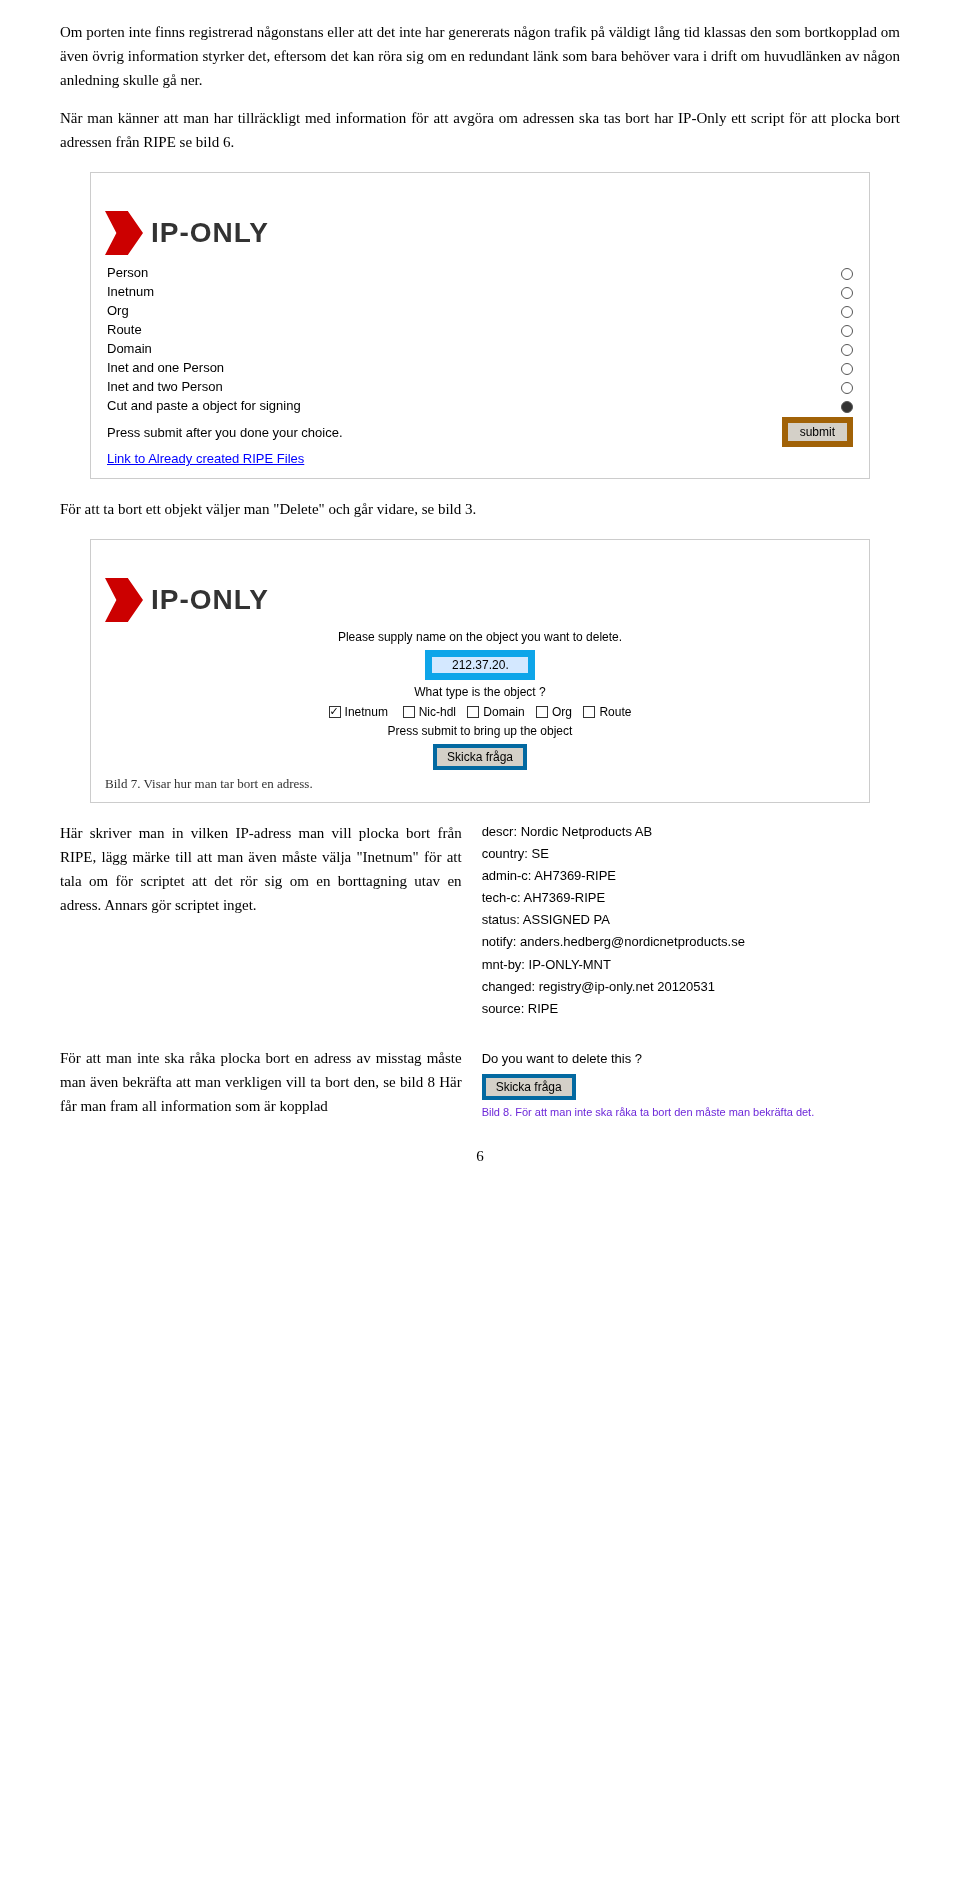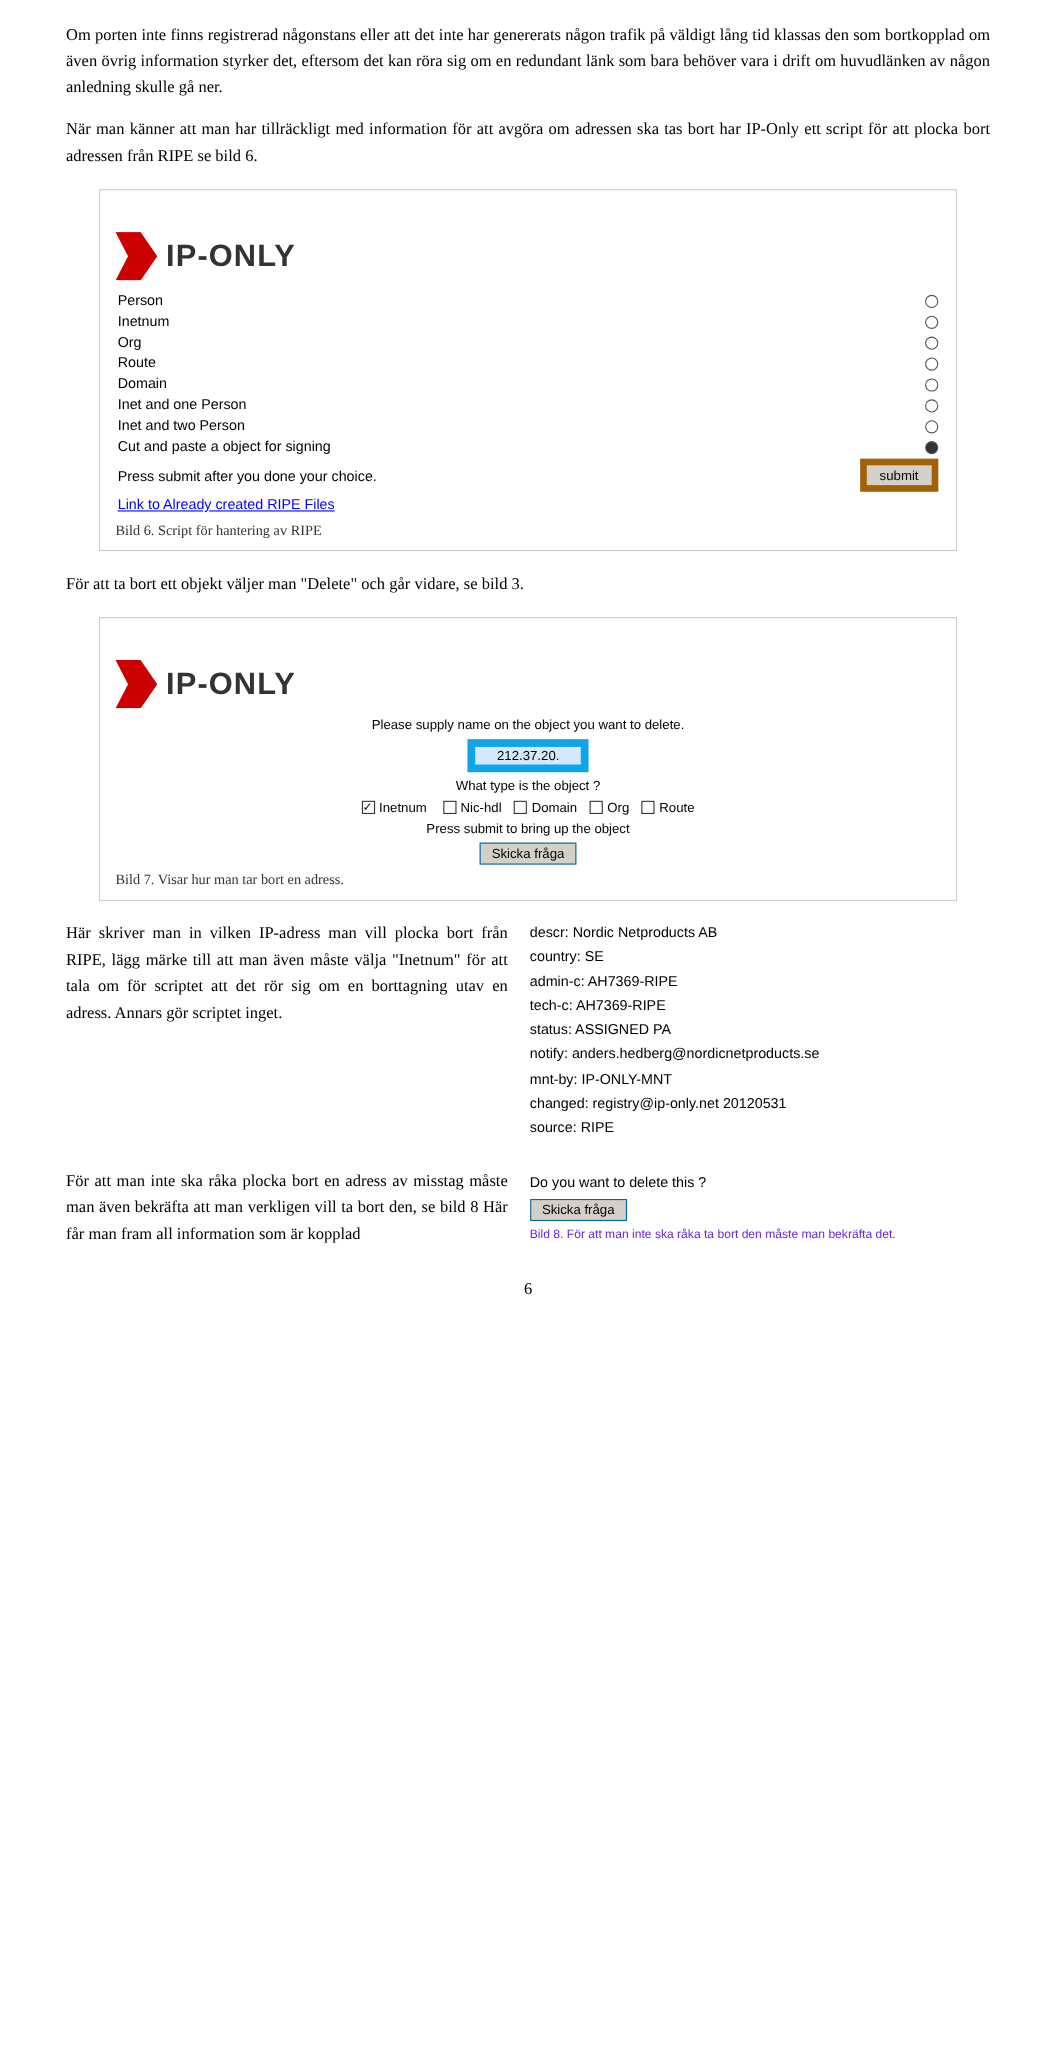--- a/index.html
+++ b/index.html
@@ -159,21 +159,21 @@
     }
     .checkbox-empty {
       display: inline-block;
       width: 12px;
       height: 12px;
       border: 1px solid #333;
       background: #fff;
     }
     .skicka-btn {
       background: #d4d0c8;
-      border: 1px solid #0369a1;
+      border: 4px solid #0369a1;
       padding: 2px 10px;
       font-size: 12px;
       cursor: pointer;
       font-family: Arial, sans-serif;
     }
     
     .two-col {
       display: flex;
       gap: 20px;
       margin: 16px 0;
@@ -188,21 +188,21 @@
     .two-col .right-col {
       width: 50%;
       font-size: 13px;
       font-family: Arial, sans-serif;
       line-height: 1.7;
     }
     .two-col-bottom {
       display: flex;
       gap: 20px;
       margin: 16px 0;
-      align-items: center;
+      align-items: flex-end;
     }
     .two-col-bottom .left-col {
       width: 48%;
       text-align: justify;
       font-size: 15px;
       line-height: 1.6;
     }
     .two-col-bottom .right-col {
       width: 50%;
       font-size: 13px;
@@ -298,21 +298,20 @@
       </tr>
 
       <tr>
         <td colspan="2">
           <a class="ripe-link" href="#">Link to Already created RIPE Files</a>
         </td>
       </tr>
     </tbody>
       </table>
   </div>
-  <div class="figure-caption">Bild 6. Script för hantering av RIPE</div>
 </div>
 
 <p class="main-text">För att ta bort ett objekt väljer man "Delete" och går vidare, se bild 3.</p>
 
 <div class="figure-box">
   <div class="ip-only-logo">
     <div class="logo-bracket"></div>
     <span class="logo-text">IP-ONLY</span>
   </div>
   <div class="delete-form-container">

